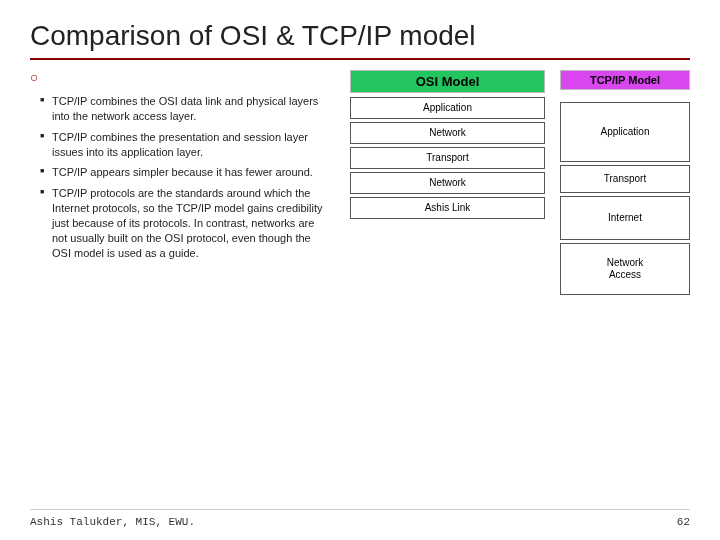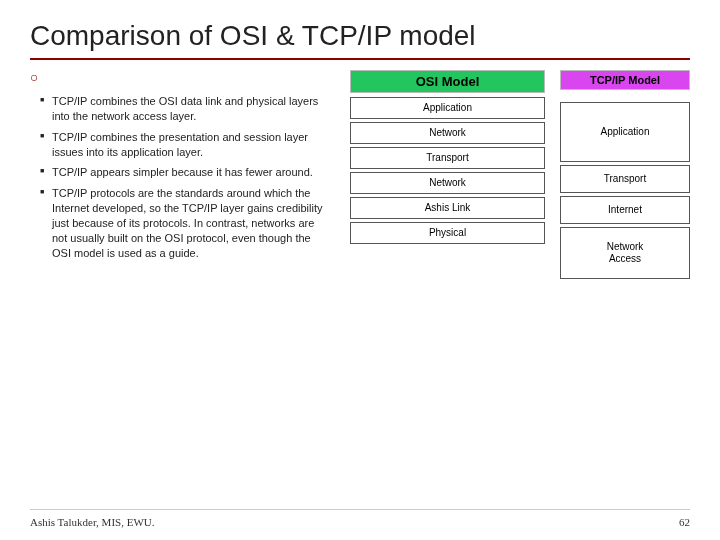--- a/index.html
+++ b/index.html
@@ -124,21 +124,21 @@
       text-align: center;
       font-size: 11px;
       font-weight: bold;
       font-family: Arial, sans-serif;
       padding: 3px 5px;
       margin-bottom: 12px;
     }
     .footer {
       text-align: center;
       font-size: 11px;
-      font-family: Liberation Serif, serif;
+      font-family: Liberation Mono, monospace;
       color: #333;
       margin-top: 8px;
       padding-top: 6px;
       border-top: 1px solid #ccc;
       display: flex;
       justify-content: space-between;
       padding-bottom: 2px;
     }
     .osi-section {
       flex: 1;
@@ -152,21 +152,21 @@
       flex: 1;
       align-items: flex-start;
     }
     .tcp-app-box {
       height: 60px;
     }
     .tcp-transport-box {
       height: 28px;
     }
     .tcp-internet-box {
-      height: 28px;
+      height: 44px;
     }
     .tcp-netaccess-box {
       height: 52px;
     }
   </style>
 </head>
 <body>
 
 <div class="slide">
   <div class="title">Comparison of OSI &amp; TCP/IP model</div>
@@ -175,36 +175,35 @@
   <div class="content-area">
 
     <div class="left-panel">
       <div class="dissimilarities-title">
         <span class="bullet-icon">○</span>
       </div>
       <ul class="bullet-list">
         <li>TCP/IP combines the OSI data link and physical layers into the network access layer.</li>
         <li>TCP/IP combines the presentation and session layer issues into its application layer.</li>
         <li>TCP/IP appears simpler because it has fewer around.</li>
-        <li>TCP/IP protocols are the standards around which the Internet developed, so the TCP/IP layer gains credibility just because of its protocols. In contrast, networks are not usually built on the OSI protocol, even though the OSI model is used as a guide.</li>
+        <li>TCP/IP protocols are the standards around which the Internet protocols, so the TCP/IP model gains credibility just because of its protocols. In contrast, networks are not usually built on the OSI protocol, even though the OSI model is used as a guide.</li>
       </ul>
     </div>
 
     <div class="right-panel">
       <div class="models-wrapper">
 
         <div class="osi-section">
           <div class="model-header">OSI Model</div>
           <div class="model-boxes">
             <div class="layer-box">Application</div>
             <div class="layer-box">Network</div>
             <div class="layer-box">Transport</div>
             <div class="layer-box">Network</div>
             <div class="layer-box">Ashis Link</div>
-            <div class="layer-box">Physical</div>
           </div>
         </div>
 
         <div class="tcp-section">
           <div class="tcp-header">TCP/IP Model</div>
           <div class="tcp-boxes">
             <div class="tcp-box tcp-app-box">Application</div>
             <div style="height:3px;"></div>
             <div class="tcp-box tcp-transport-box">Transport</div>
             <div style="height:3px;"></div>

